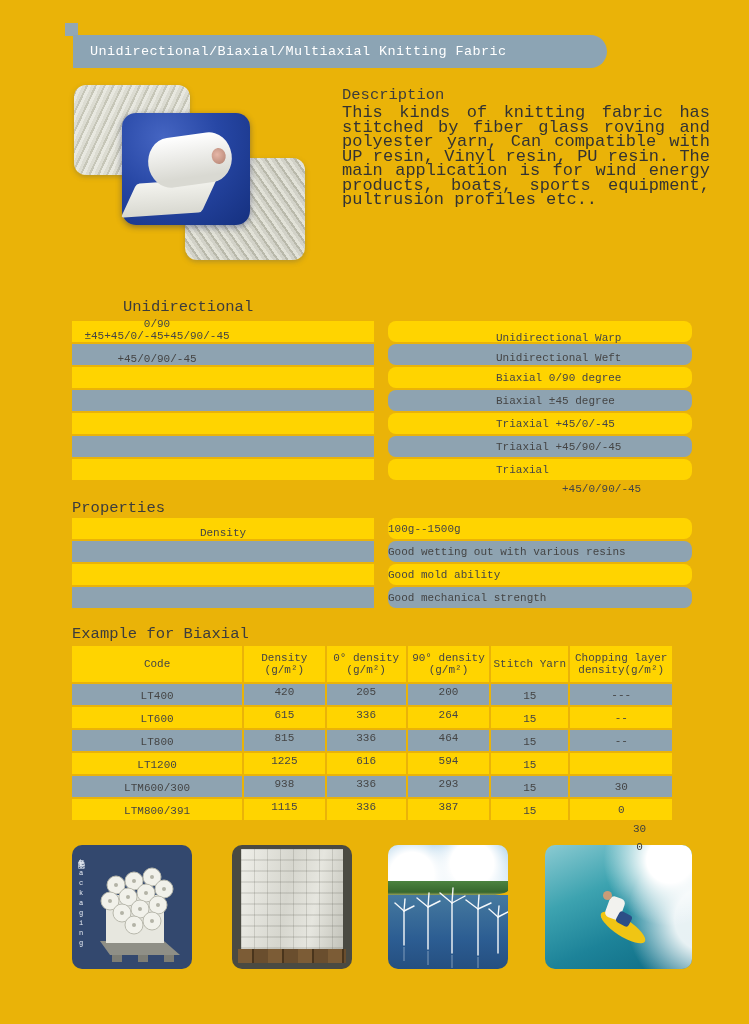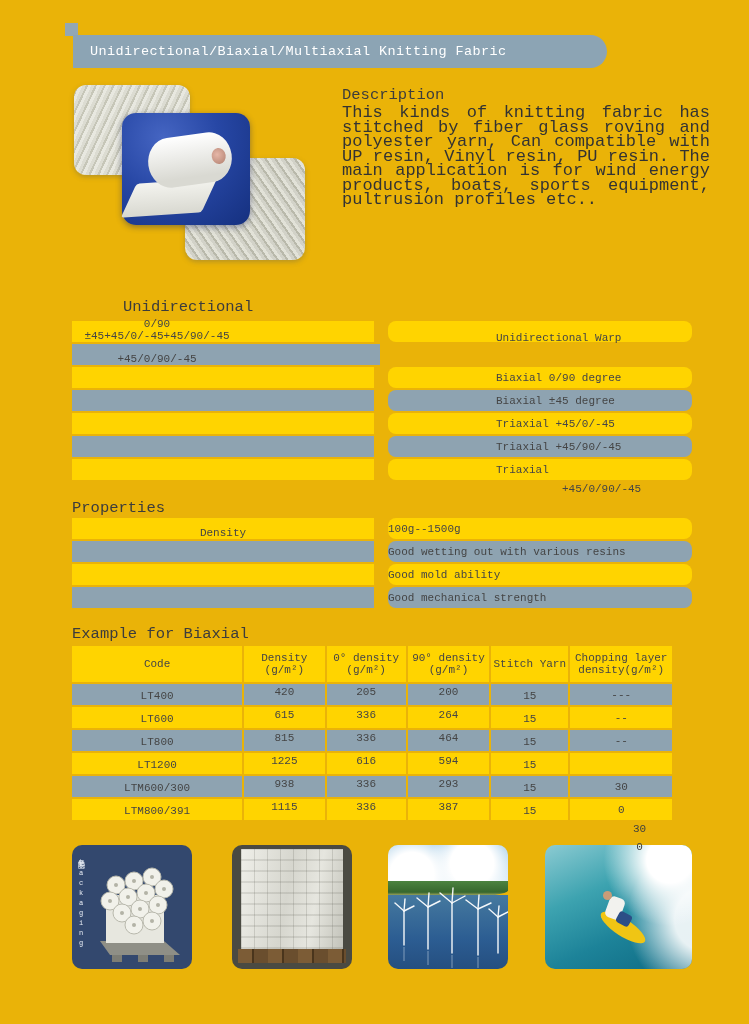--- a/index.html
+++ b/index.html
@@ -159,20 +159,23 @@
       <div class="cl bg-y">
           <span class="inner">0/90 ±45+45/0/-45+45/90/-45</span>
         </div>
       <div class="cr bg-y">
           <span>Unidirectional Warp</span>
         </div>
     </div>
     <div class="srow">
       <div class="cl bg-g">
           <span class="inner">+45/0/90/-45</span>
+        </div>
+      <div class="cr bg-g">
+          <span>Unidirectional Weft</span>
         </div>
     </div>
     <div class="srow">
       <div class="cl bg-y">
           <span class="inner"></span>
         </div>
       <div class="cr bg-y">
           <span>Biaxial 0/90 degree</span>
         </div>
     </div>

